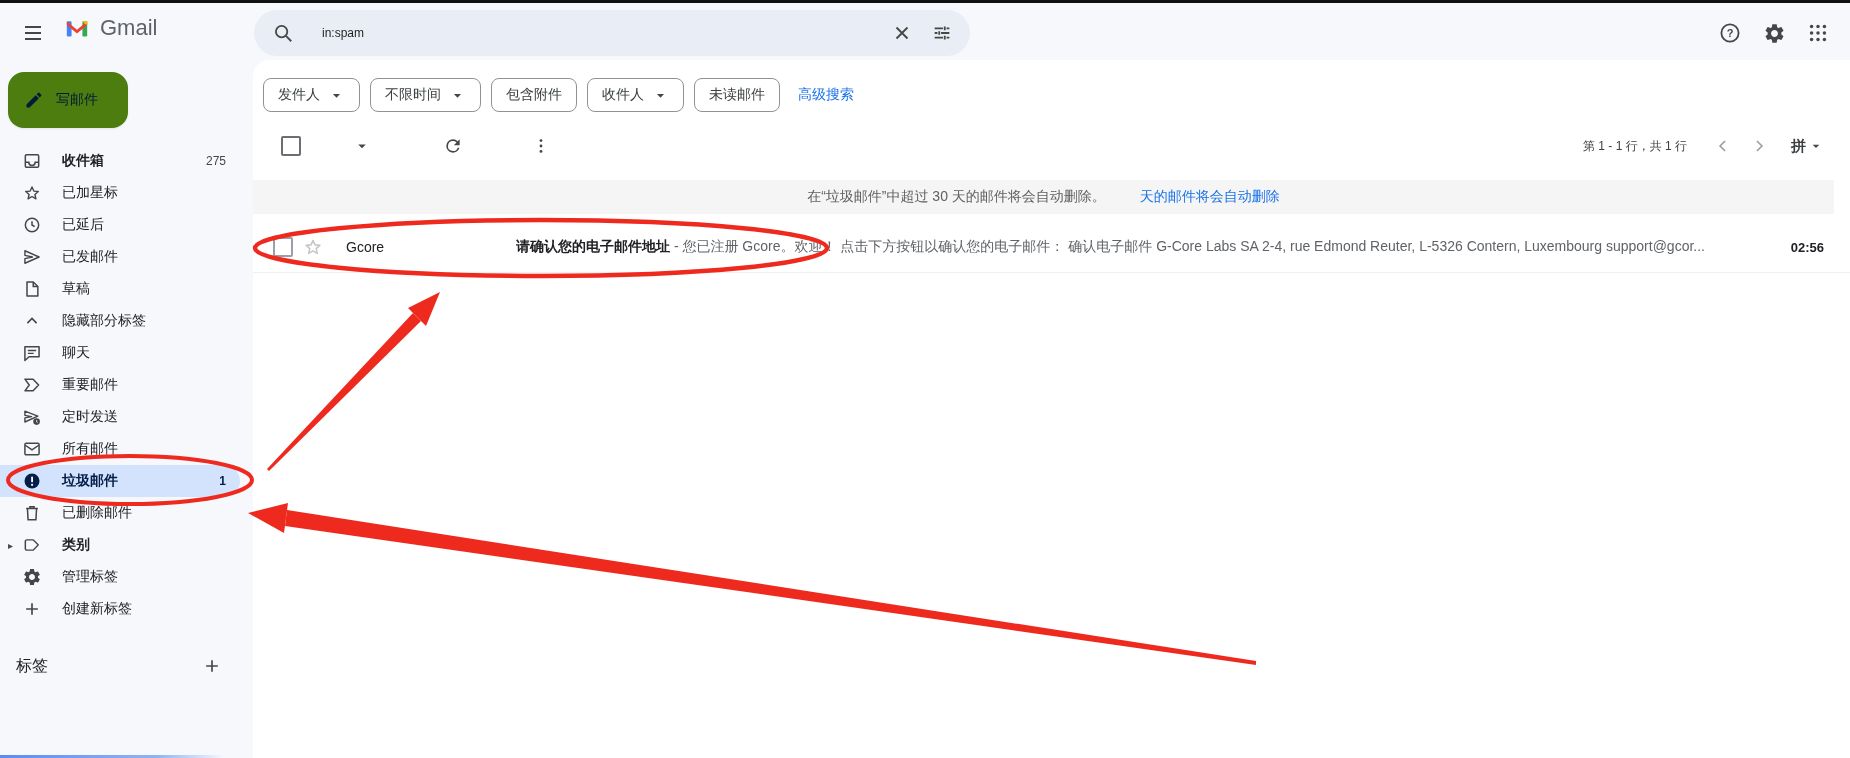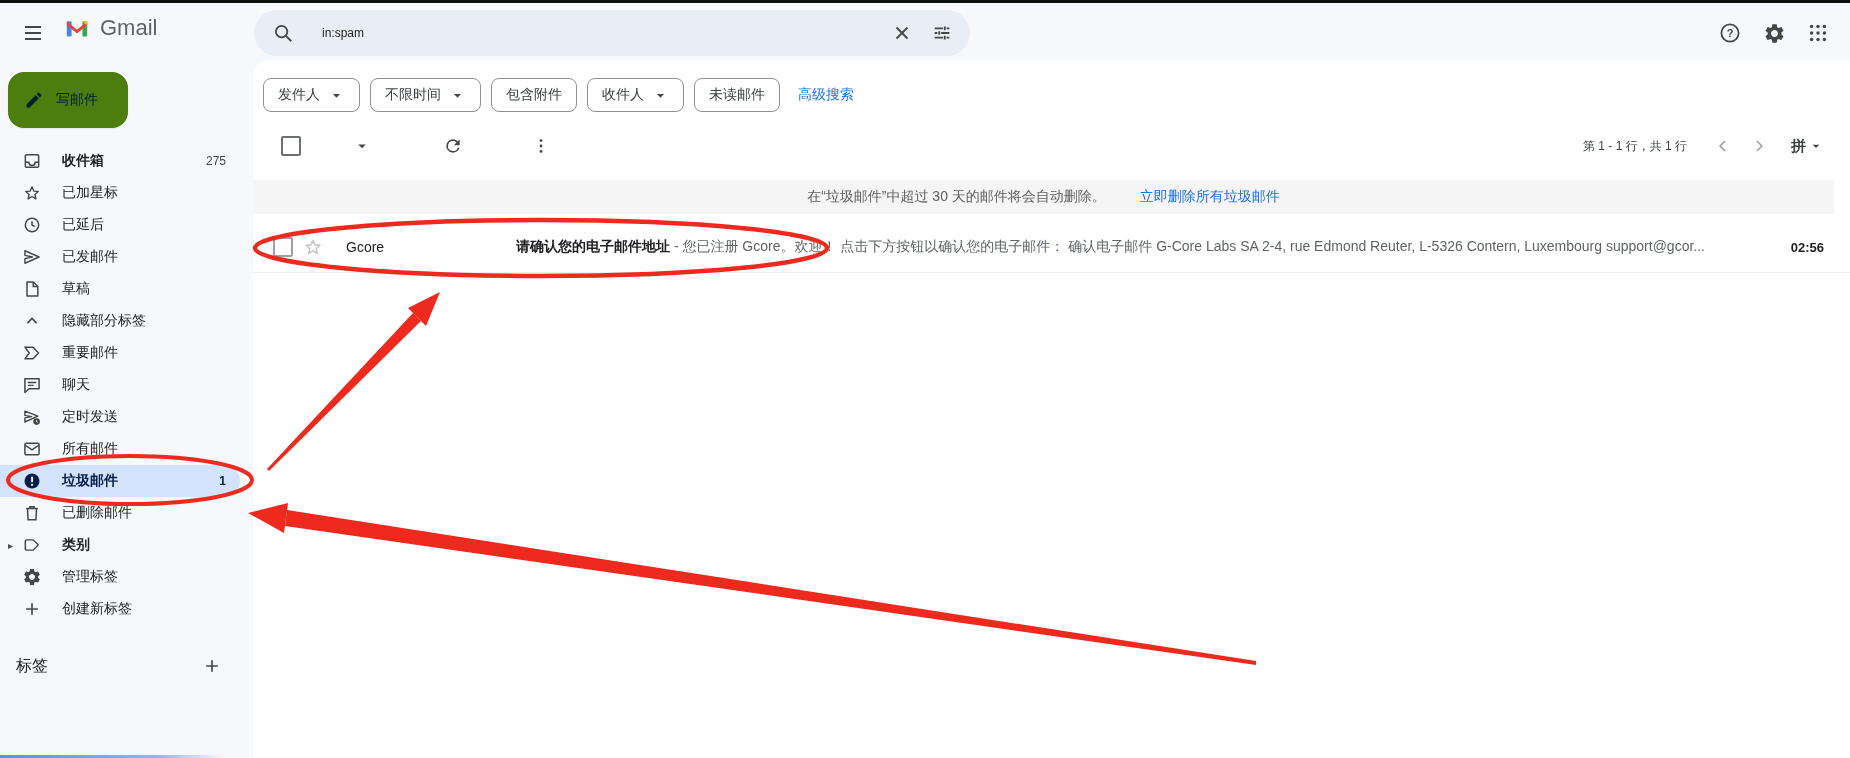--- a/index.html
+++ b/index.html
@@ -326,32 +326,32 @@
           <span class="sic">
             <svg class="ic" width="20" height="20">
               <use href="#i-chevup"></use>
             </svg>
           </span>
           <span class="slabel">隐藏部分标签</span>
         </div>
         <div class="srow">
           <span class="sic">
             <svg class="ic" width="20" height="20">
+              <use href="#i-chat"></use>
+            </svg>
+          </span>
+          <span class="slabel">聊天</span>
+        </div>
+        <div class="srow">
+          <span class="sic">
+            <svg class="ic" width="20" height="20">
               <use href="#i-important"></use>
             </svg>
           </span>
           <span class="slabel">重要邮件</span>
-        </div>
-        <div class="srow">
-          <span class="sic">
-            <svg class="ic" width="20" height="20">
-              <use href="#i-chat"></use>
-            </svg>
-          </span>
-          <span class="slabel">聊天</span>
         </div>
         <div class="srow">
           <span class="sic">
             <svg class="ic" width="20" height="20">
               <use href="#i-schedsend"></use>
             </svg>
           </span>
           <span class="slabel">定时发送</span>
         </div>
         <div class="srow">
@@ -495,21 +495,21 @@
               <svg class="ic" width="16" height="16">
                 <use href="#i-caret"></use>
               </svg>
             </span>
         </div>
       </div>
     </div>
 
     <div class="banner">
       <span>在“垃圾邮件”中超过 30 天的邮件将会自动删除。</span>
-      <span class="blink">立即删除所有垃圾邮件</span>
+      <span class="blink">天的邮件将会自动删除</span>
     </div>
 
     <div class="mailrow">
       <div class="cb"></div>
       <span class="starbtn">
           <svg class="ic" width="22" height="22">
             <use href="#i-star"></use>
           </svg>
         </span>
       <span class="sender">Gcore</span>

